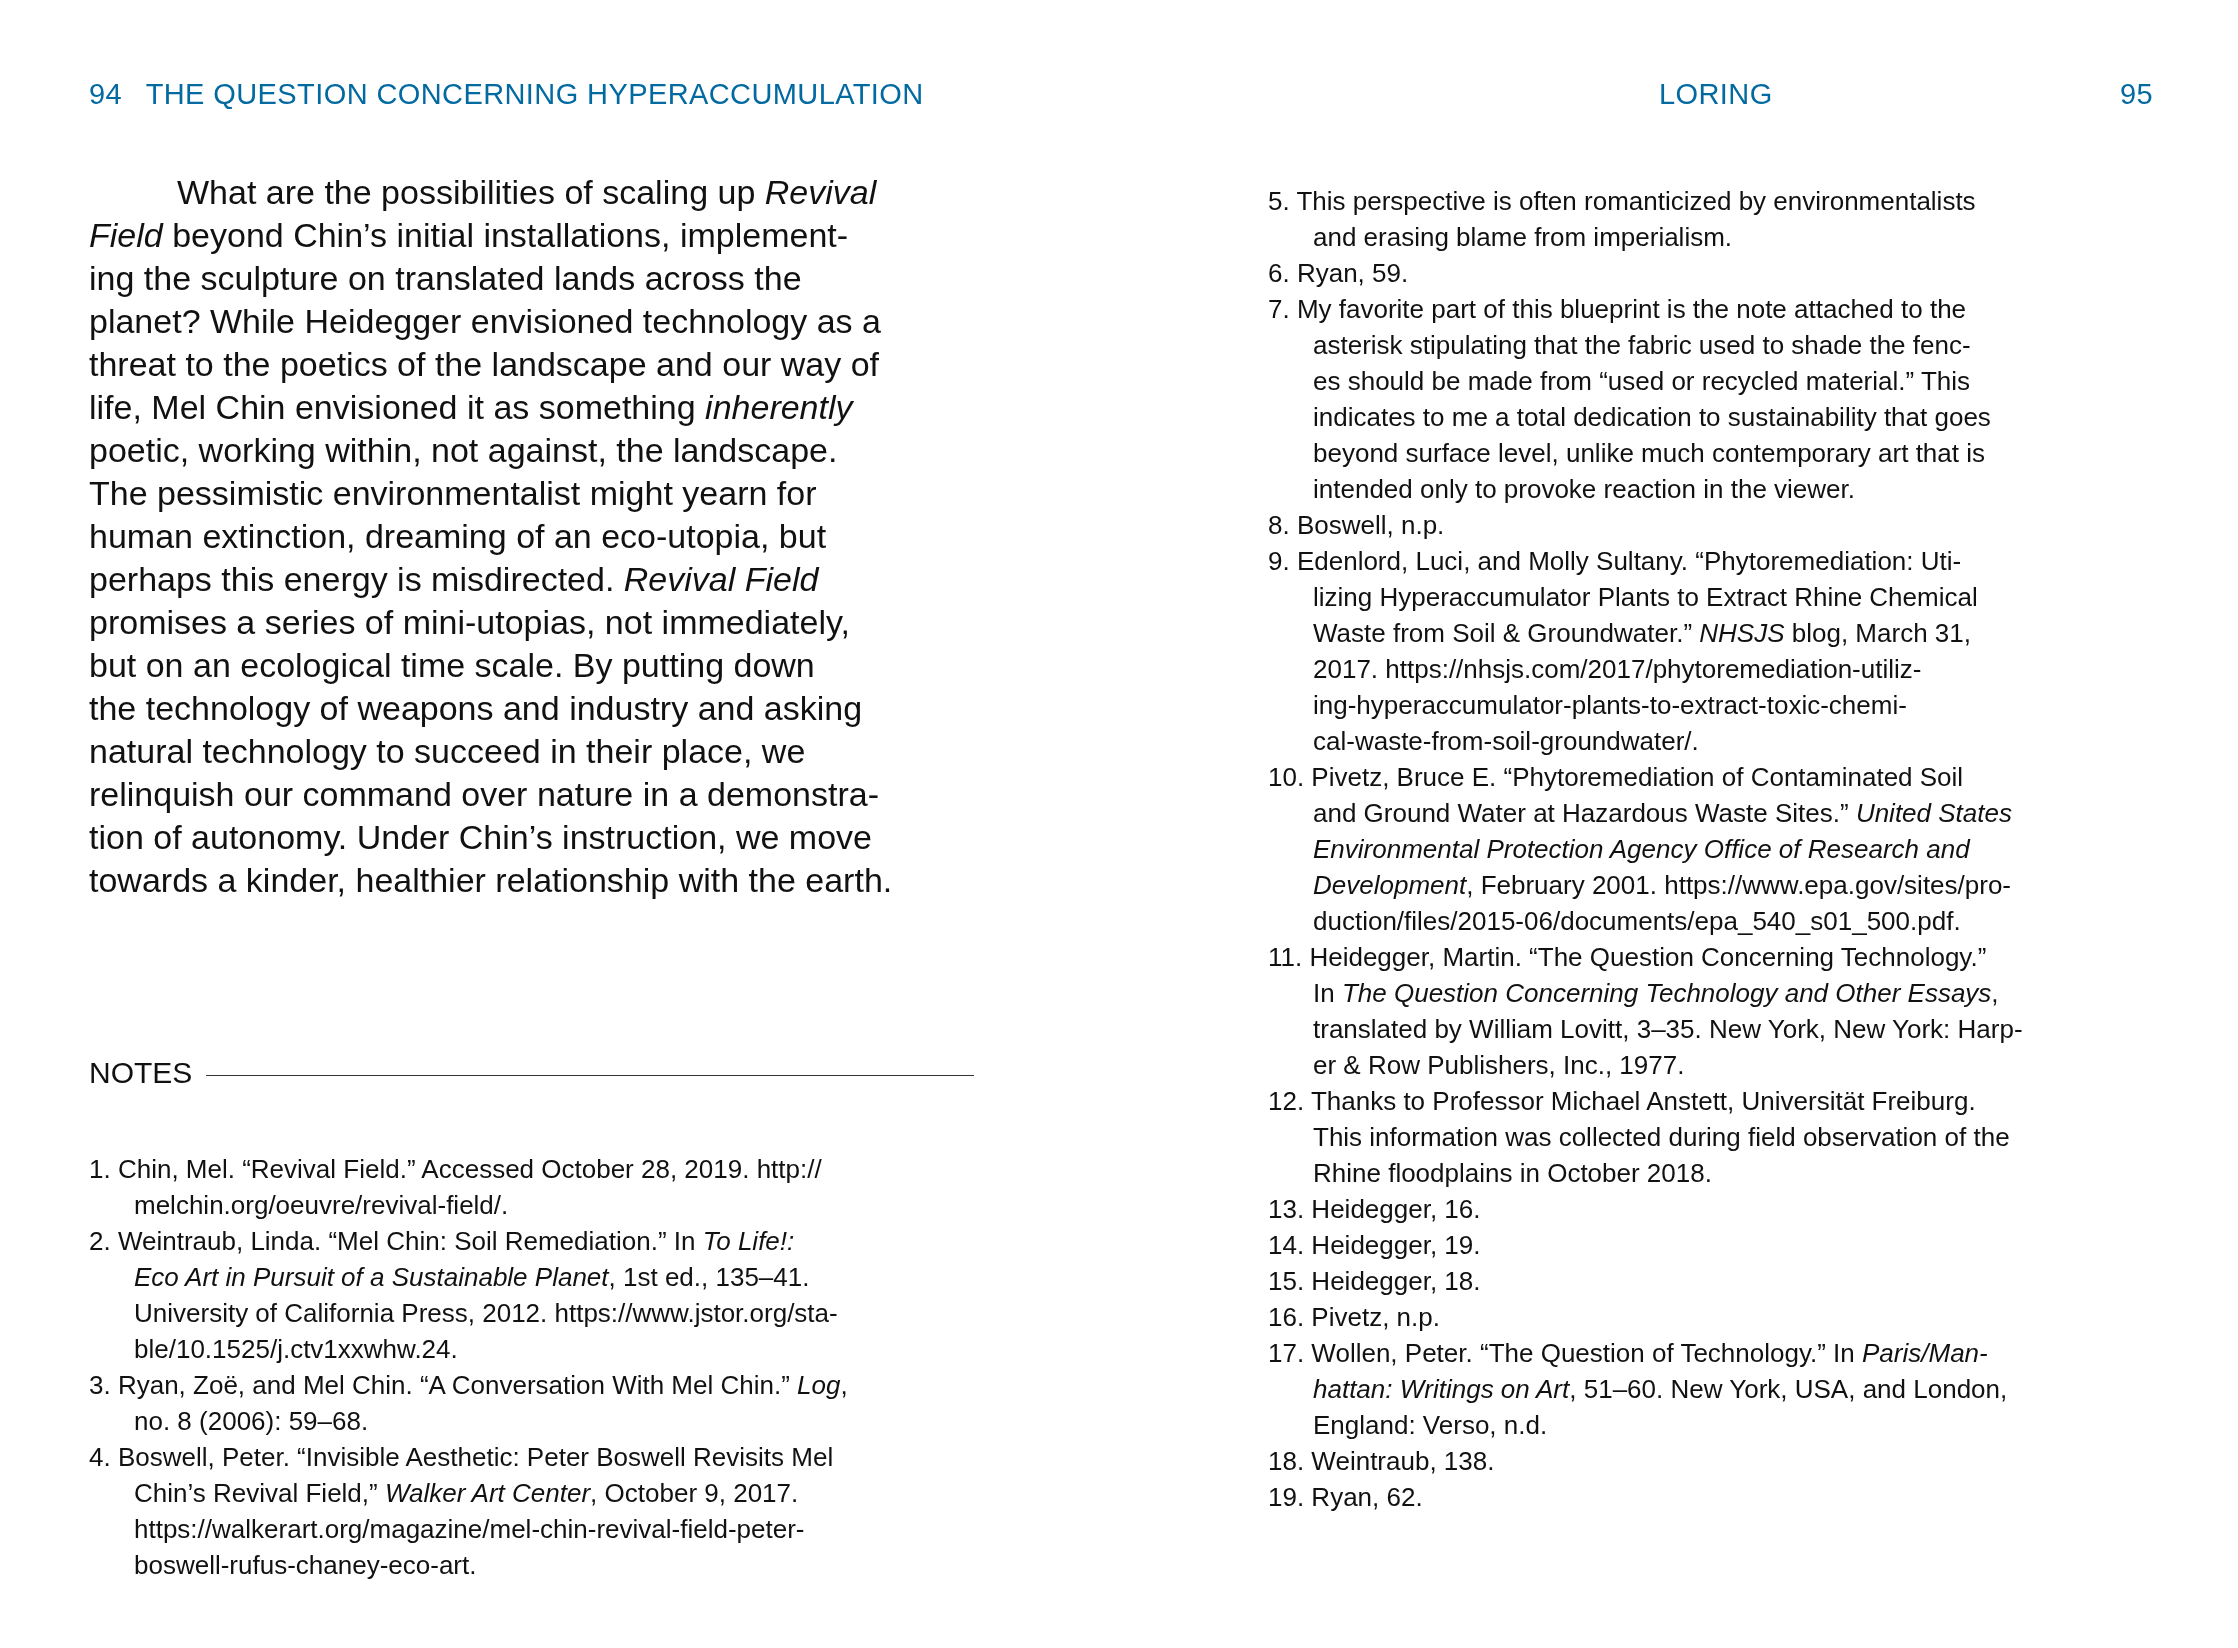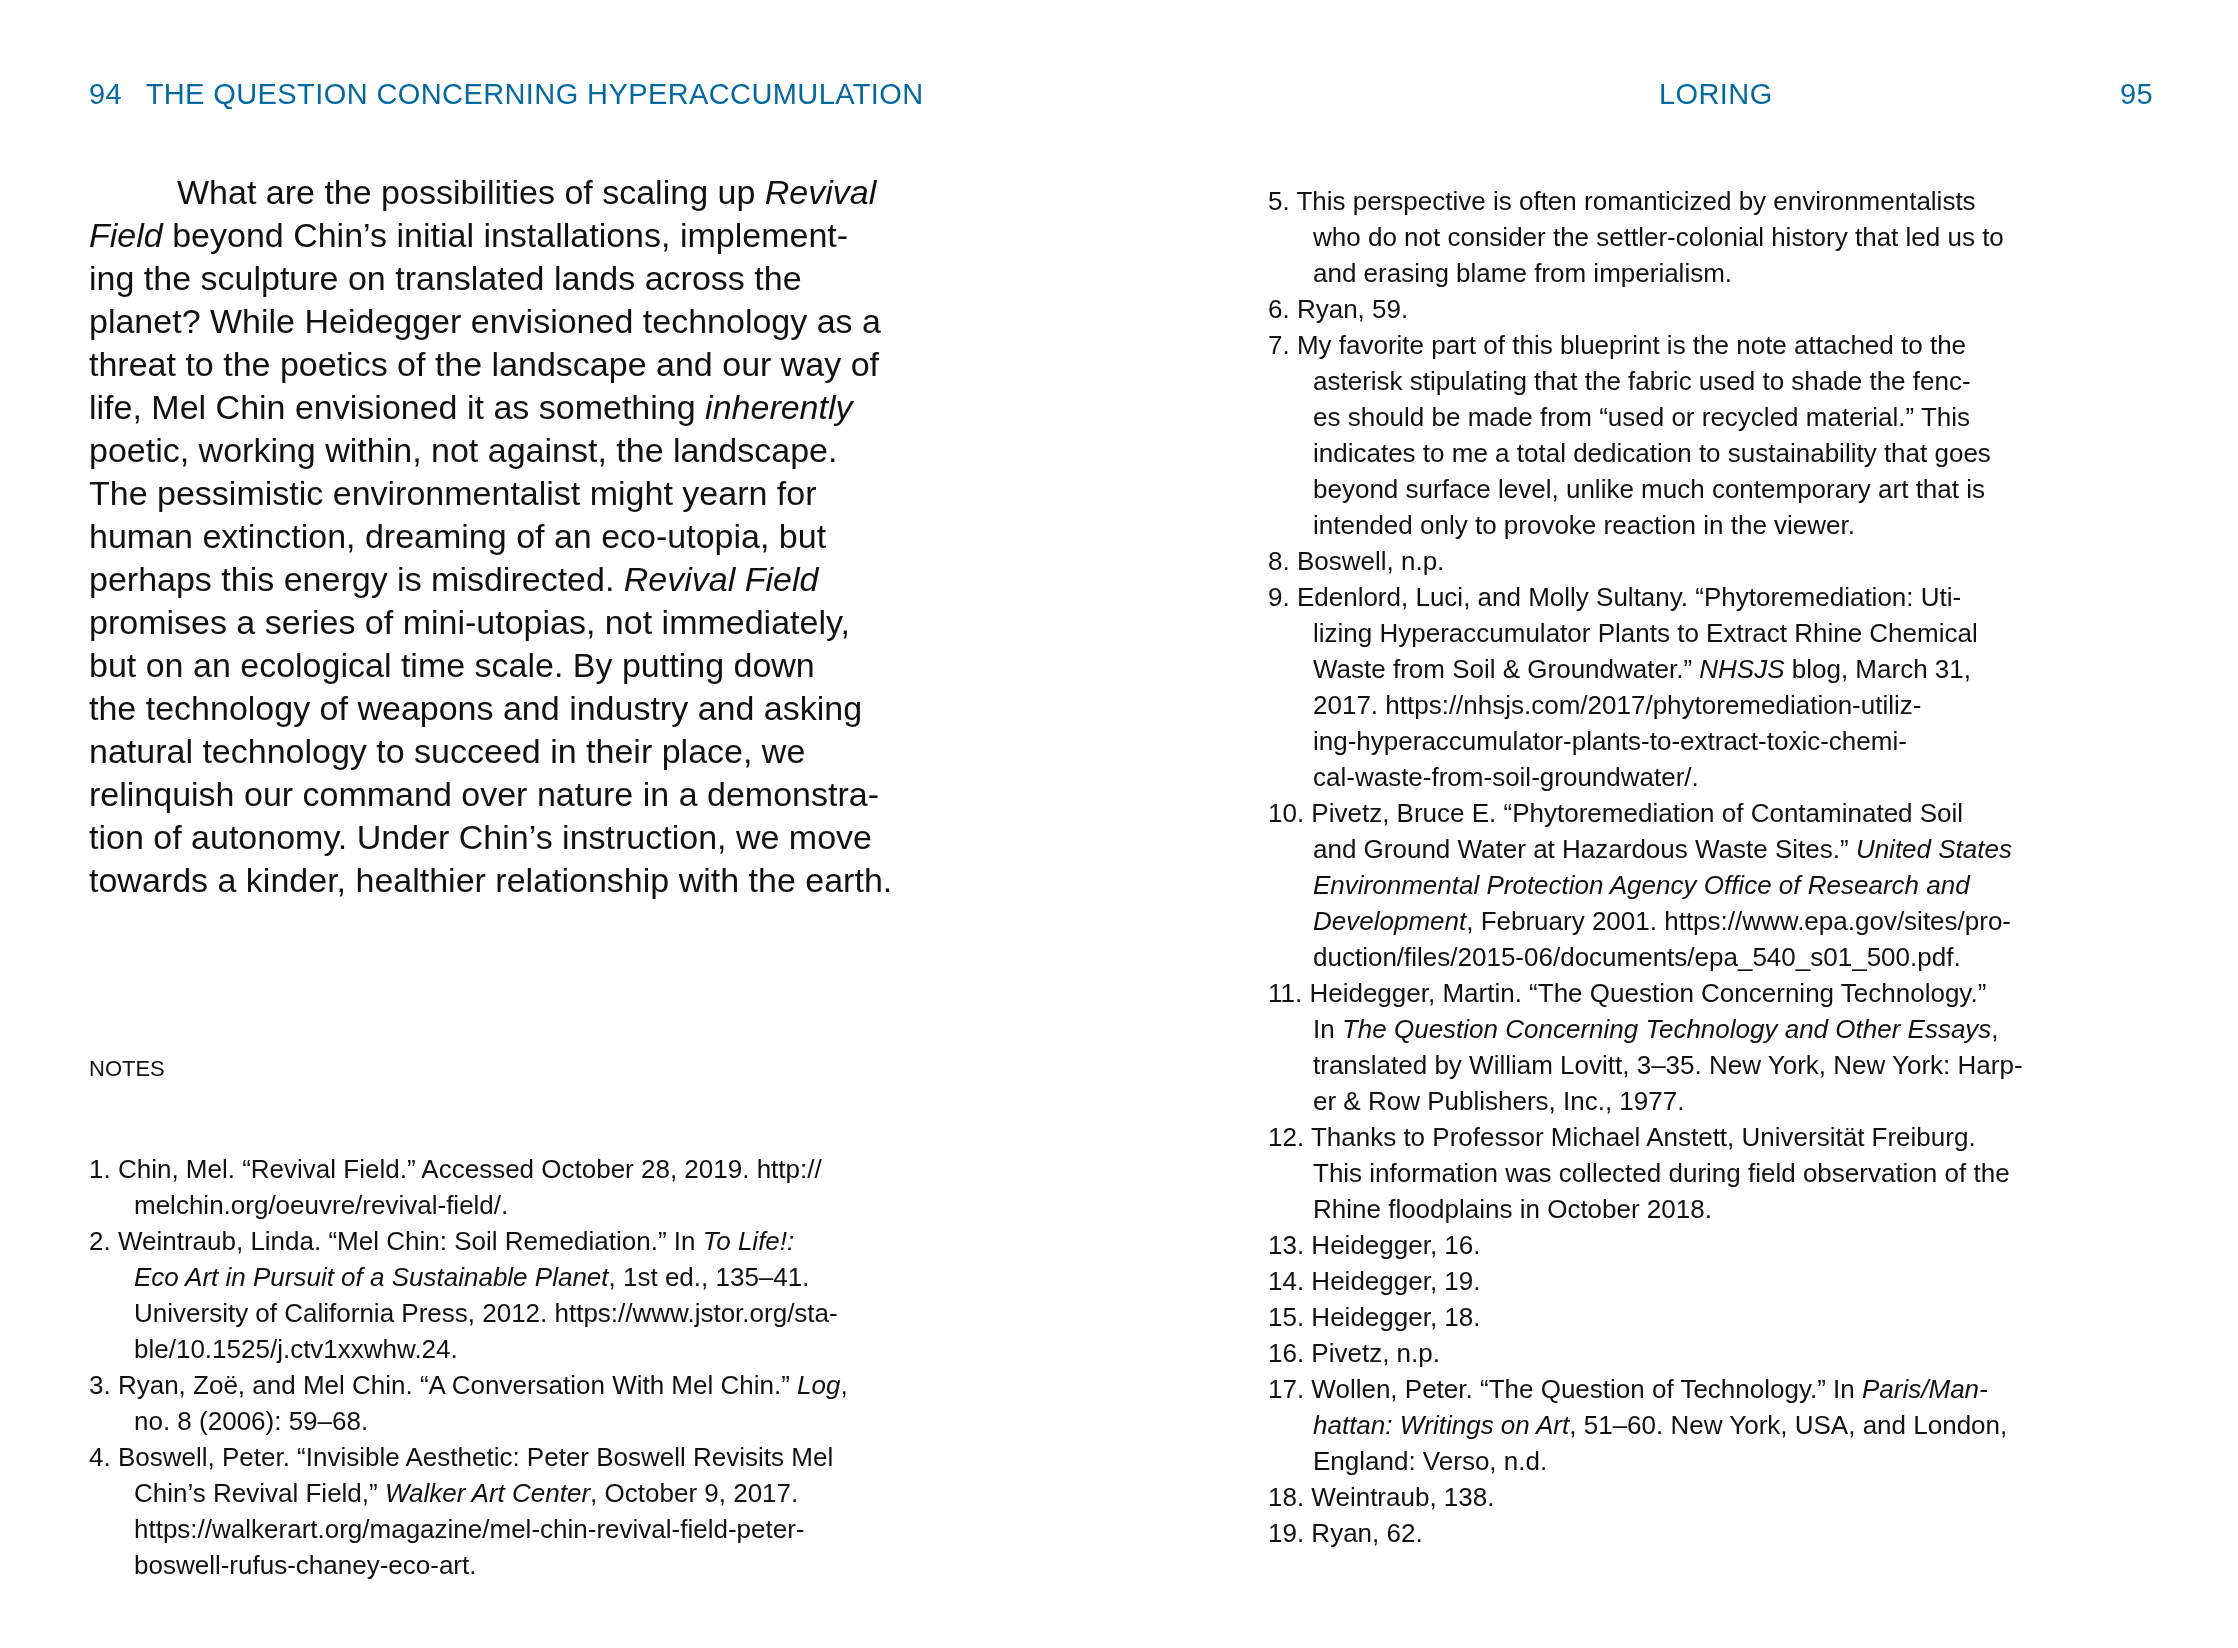--- a/index.html
+++ b/index.html
@@ -26,21 +26,21 @@
       position: absolute; left: 89px; top: 171px; width: 895px;
       font-size: 34px; line-height: 43px; color: #111;
       white-space: nowrap;
     }
     .body-text .line { display: block; }
     .indent { display: inline-block; width: 88px; }
     em, .it { font-style: italic; }
 
     .notes-heading {
       position: absolute; left: 89px; top: 1058px; width: 885px;
-      font-size: 22px; line-height: 1; display: flex; align-items: flex-start; flex-direction: column;
+      font-size: 30px; line-height: 1; display: flex; align-items: center;
     }
     .notes-heading .rule {
       flex: 1; height: 1.6px; background: #333; margin-left: 14px; margin-top: 4.7px;
     }
 
     .notes {
       position: absolute; width: 903px;
       font-size: 26px; line-height: 36px; white-space: nowrap;
       color: #111;
       margin-top: 12px;
@@ -108,21 +108,20 @@
     </div>
 </div>
 
 <div class="page page-right">
   <div class="running-head right-head-title">LORING</div>
   <div class="running-head right-folio">95</div>
 
   <div class="notes notes-right" id="notes-right">
       <div class="note">
         <span class="ln"><span>5. This perspective is often romanticized by environmentalists</span></span>
-        <span class="ln cont"><span>who do not consider the settler-colonial history that led us to</span></span>
         <span class="ln cont"><span>and erasing blame from imperialism.</span></span>
       </div>
       <div class="note">
         <span class="ln"><span>6. Ryan, 59.</span></span>
       </div>
       <div class="note">
         <span class="ln"><span>7. My favorite part of this blueprint is the note attached to the</span></span>
         <span class="ln cont"><span>asterisk stipulating that the fabric used to shade the fenc-</span></span>
         <span class="ln cont"><span>es should be made from “used or recycled material.” This</span></span>
         <span class="ln cont"><span>indicates to me a total dedication to sustainability that goes</span></span>

